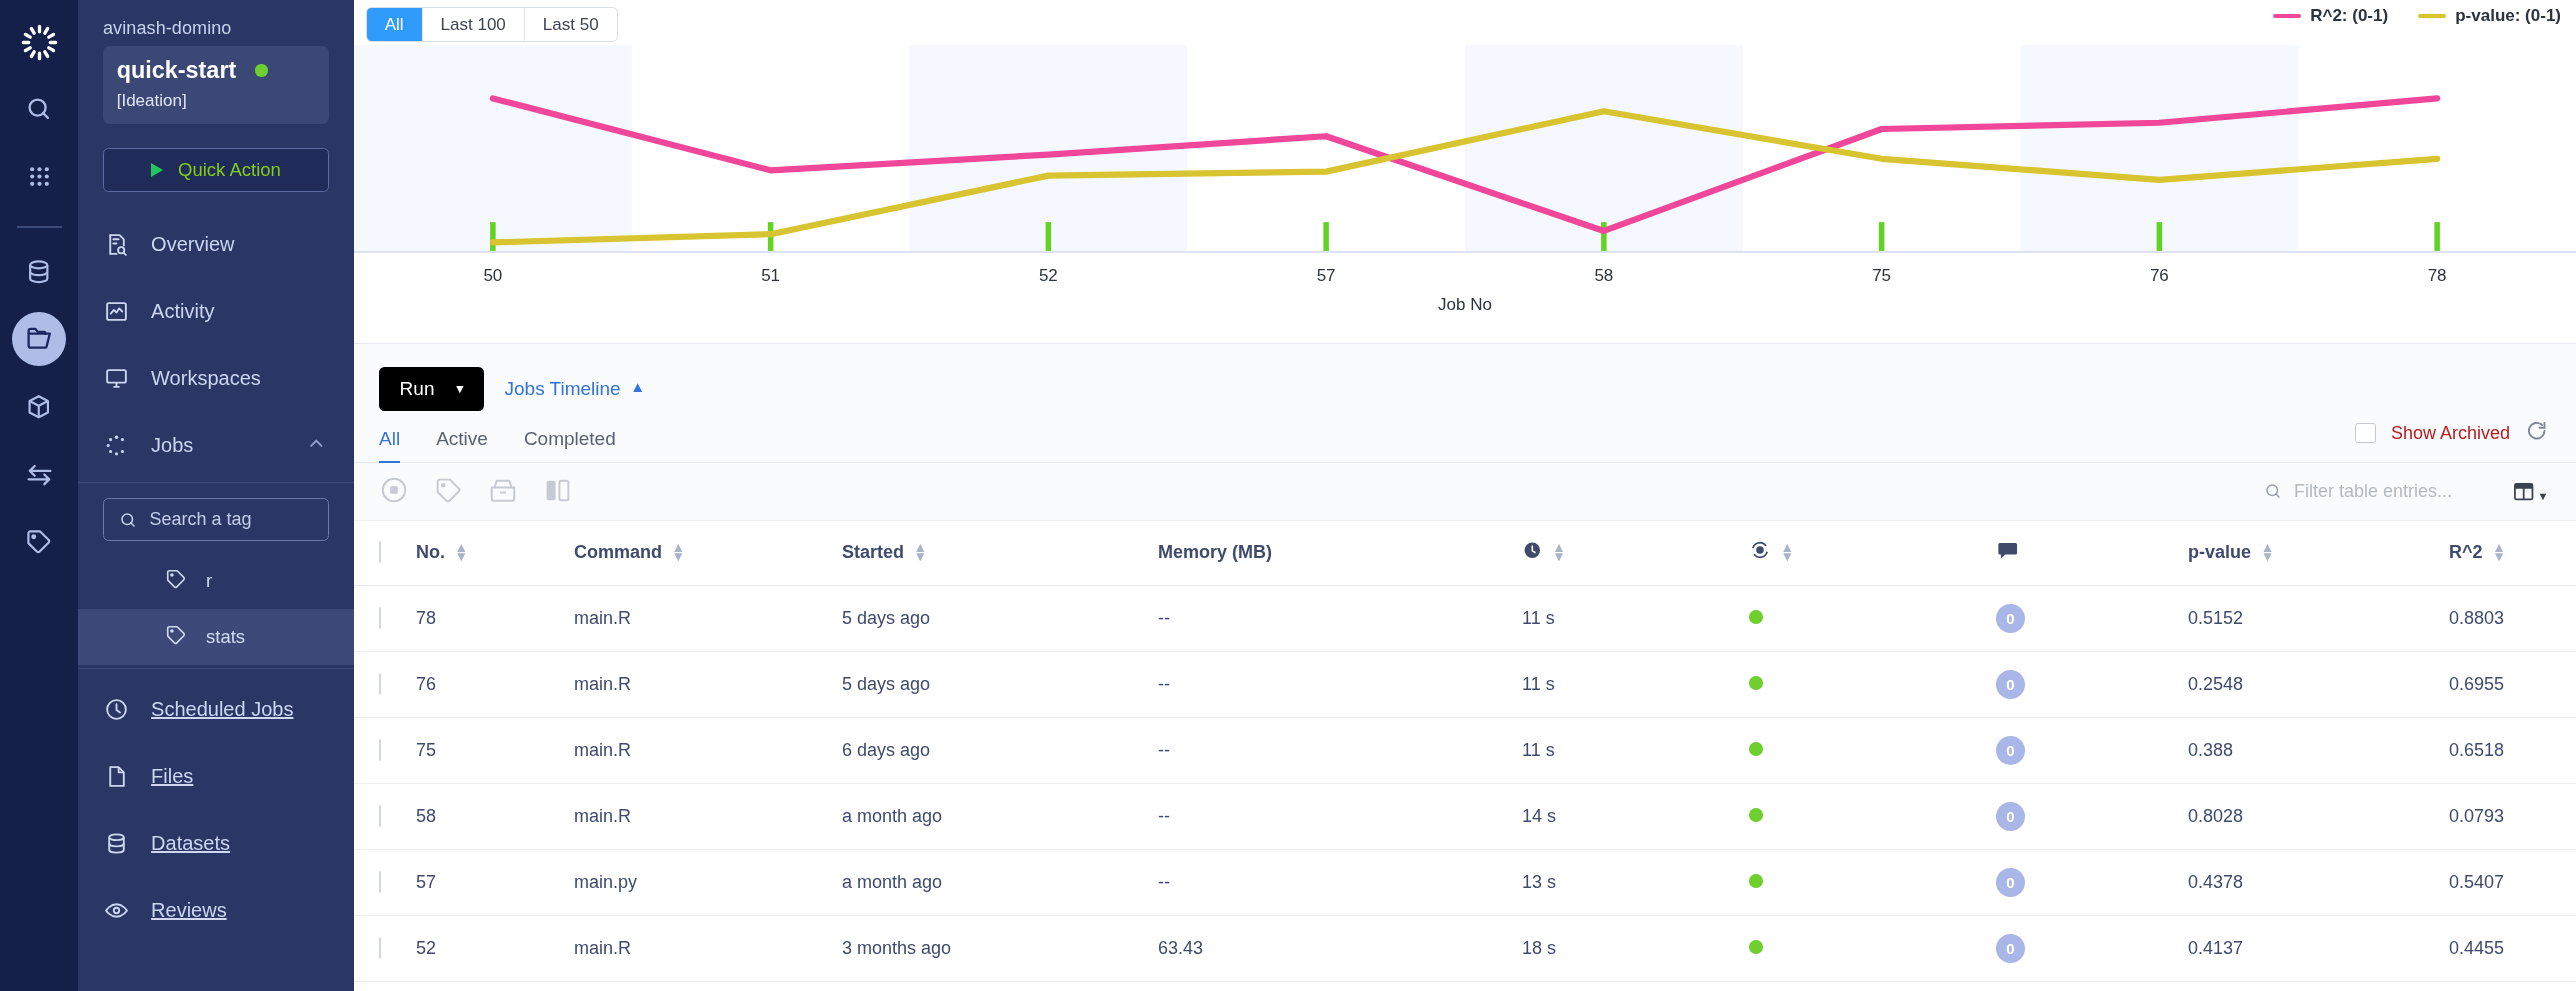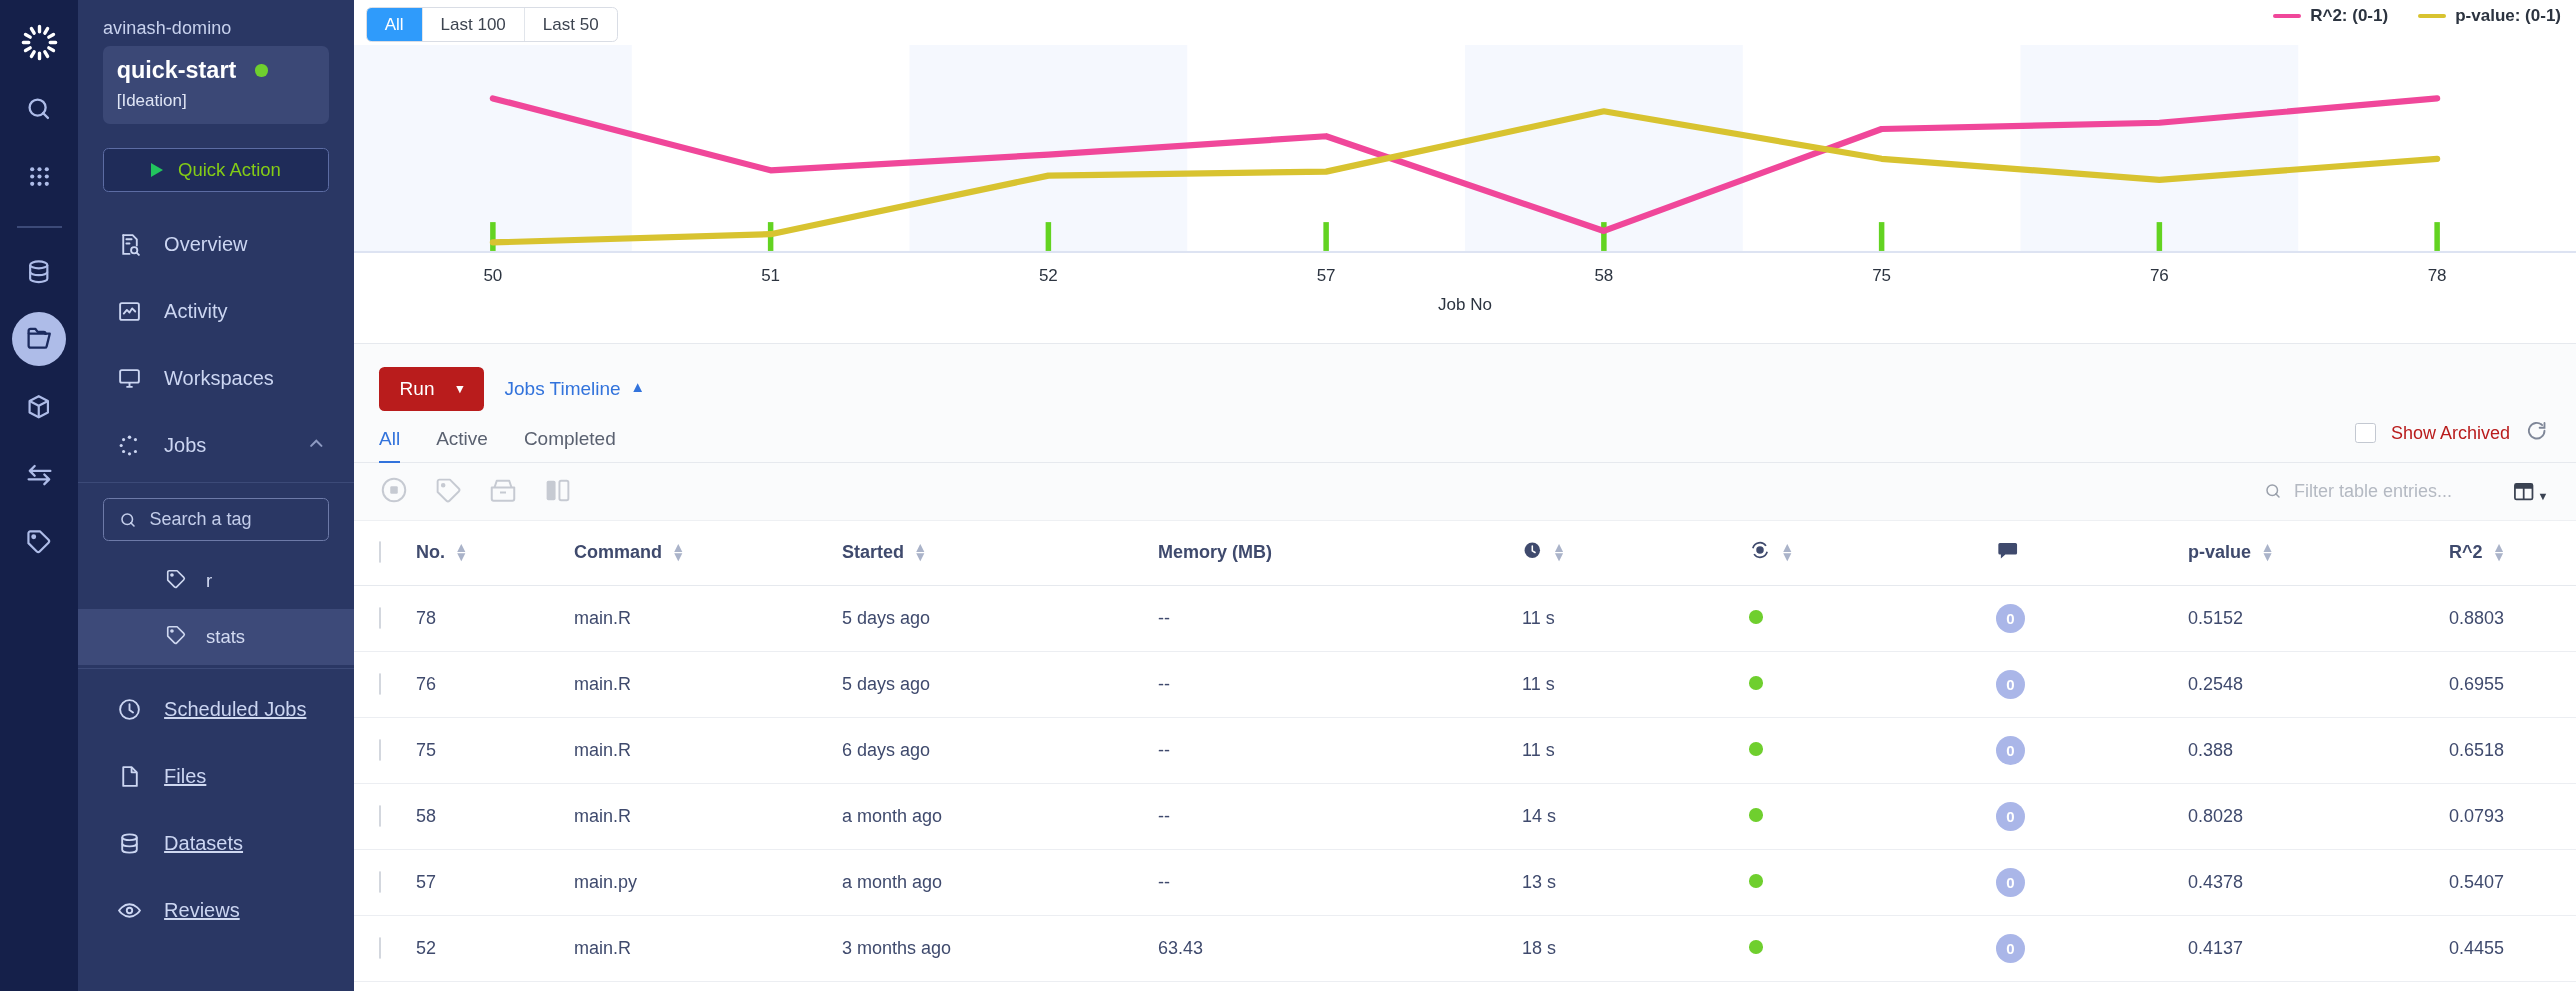--- a/index.html
+++ b/index.html
@@ -43,21 +43,21 @@
   .quick-action {
     margin: 23.4px 25px 0 25px; height: 44px; border: 1.4px solid #5c6ca3;
     border-radius: 5.5px; background: #19245199; display: flex; align-items: center;
     justify-content: center; gap: 15px; color: #84cc16; font-size: 18.5px; cursor: pointer;
   }
   .play-tri { width:0; height:0; border-left: 12.4px solid #22c55e; border-top: 7.6px solid transparent; border-bottom: 7.6px solid transparent;}
 
   .nav { margin-top: 19px; }
   .nav-item {
     height: 67px; display: flex; align-items: center; gap: 20.6px;
-    padding-left: 38px; font-size: 20px; color: #ccd6f2; cursor: pointer; position: relative;
+    padding-left: 25px; font-size: 20px; color: #ccd6f2; cursor: pointer; position: relative;
   }
   .nav-item .ico { width: 27.5px; height: 27.5px; flex: 0 0 27.5px; display:flex; align-items:center; justify-content:center; color:#ccd6f2;}
   .nav-item .chev { position: absolute; right: 27.5px; color: #8d9ac2; }
   .nav-sub { height: 59px; display: flex; align-items: center; padding-left: 87px; font-size: 19px; color: #ccd6f2; cursor: pointer;}
   .divider { height: 1.4px; background: #3c4a78; margin: 2.7px 0; }
 
   .tag-search {
     margin: 12.4px 25px 12.4px 25px; height: 43px; border: 1.4px solid #6d7aa8;
     border-radius: 5.5px; display: flex; align-items: center; gap: 12.4px; padding: 0 15px;
     color: #c3cdea; font-size: 18px;
@@ -79,21 +79,21 @@
 
   .legend { position: absolute; right: 15px; top: 5.5px; display: flex; gap: 30px; align-items: center; font-size: 17px; font-weight: bold; color: #2c3440;}
   .legend span.sw { width: 27.5px; height: 4.8px; border-radius: 2.1px; display: inline-block; margin-right: 9.6px; vertical-align: middle;}
 
   .plot-wrap { position: absolute; left: 0; right: 0; top: 45px; height: 254px; }
   .xlabel { position: absolute; top: 295px; left: 0; right: 0; text-align: center; font-size: 17px; color: #2c3440; }
 
   .jobs-head { border-top: 0.7px solid #e6e9ee; background: #fafbfc; padding: 16.5px 0 0 0; }
   .row-controls { display: flex; align-items: center; gap: 20.6px; padding: 6.9px 0 0 25px; }
   .run-btn {
-    height: 44px; background: #b91c1c; color: #fff; border-radius: 5.5px; display: flex;
+    height: 44px; background: #000000; color: #fff; border-radius: 5.5px; display: flex;
     align-items: center; font-size: 19px; cursor: pointer;
   }
   .run-btn .lbl { padding: 0 16.5px 0 20.6px; }
   .run-btn .caret { padding: 0 18px 0 2.7px; font-size: 12.4px; }
   .timeline-link { color: #3273dc; font-size: 19px; display: flex; gap: 9.6px; cursor: pointer; }
 
   .tabs { display: flex; gap: 36px; padding: 16.5px 0 0 25px; }
   .tab { font-size: 19px; color: #5a6170; padding-bottom: 11px; cursor: pointer; }
   .tab.on { color: #3273dc; border-bottom: 2.7px solid #3273dc; }
 

